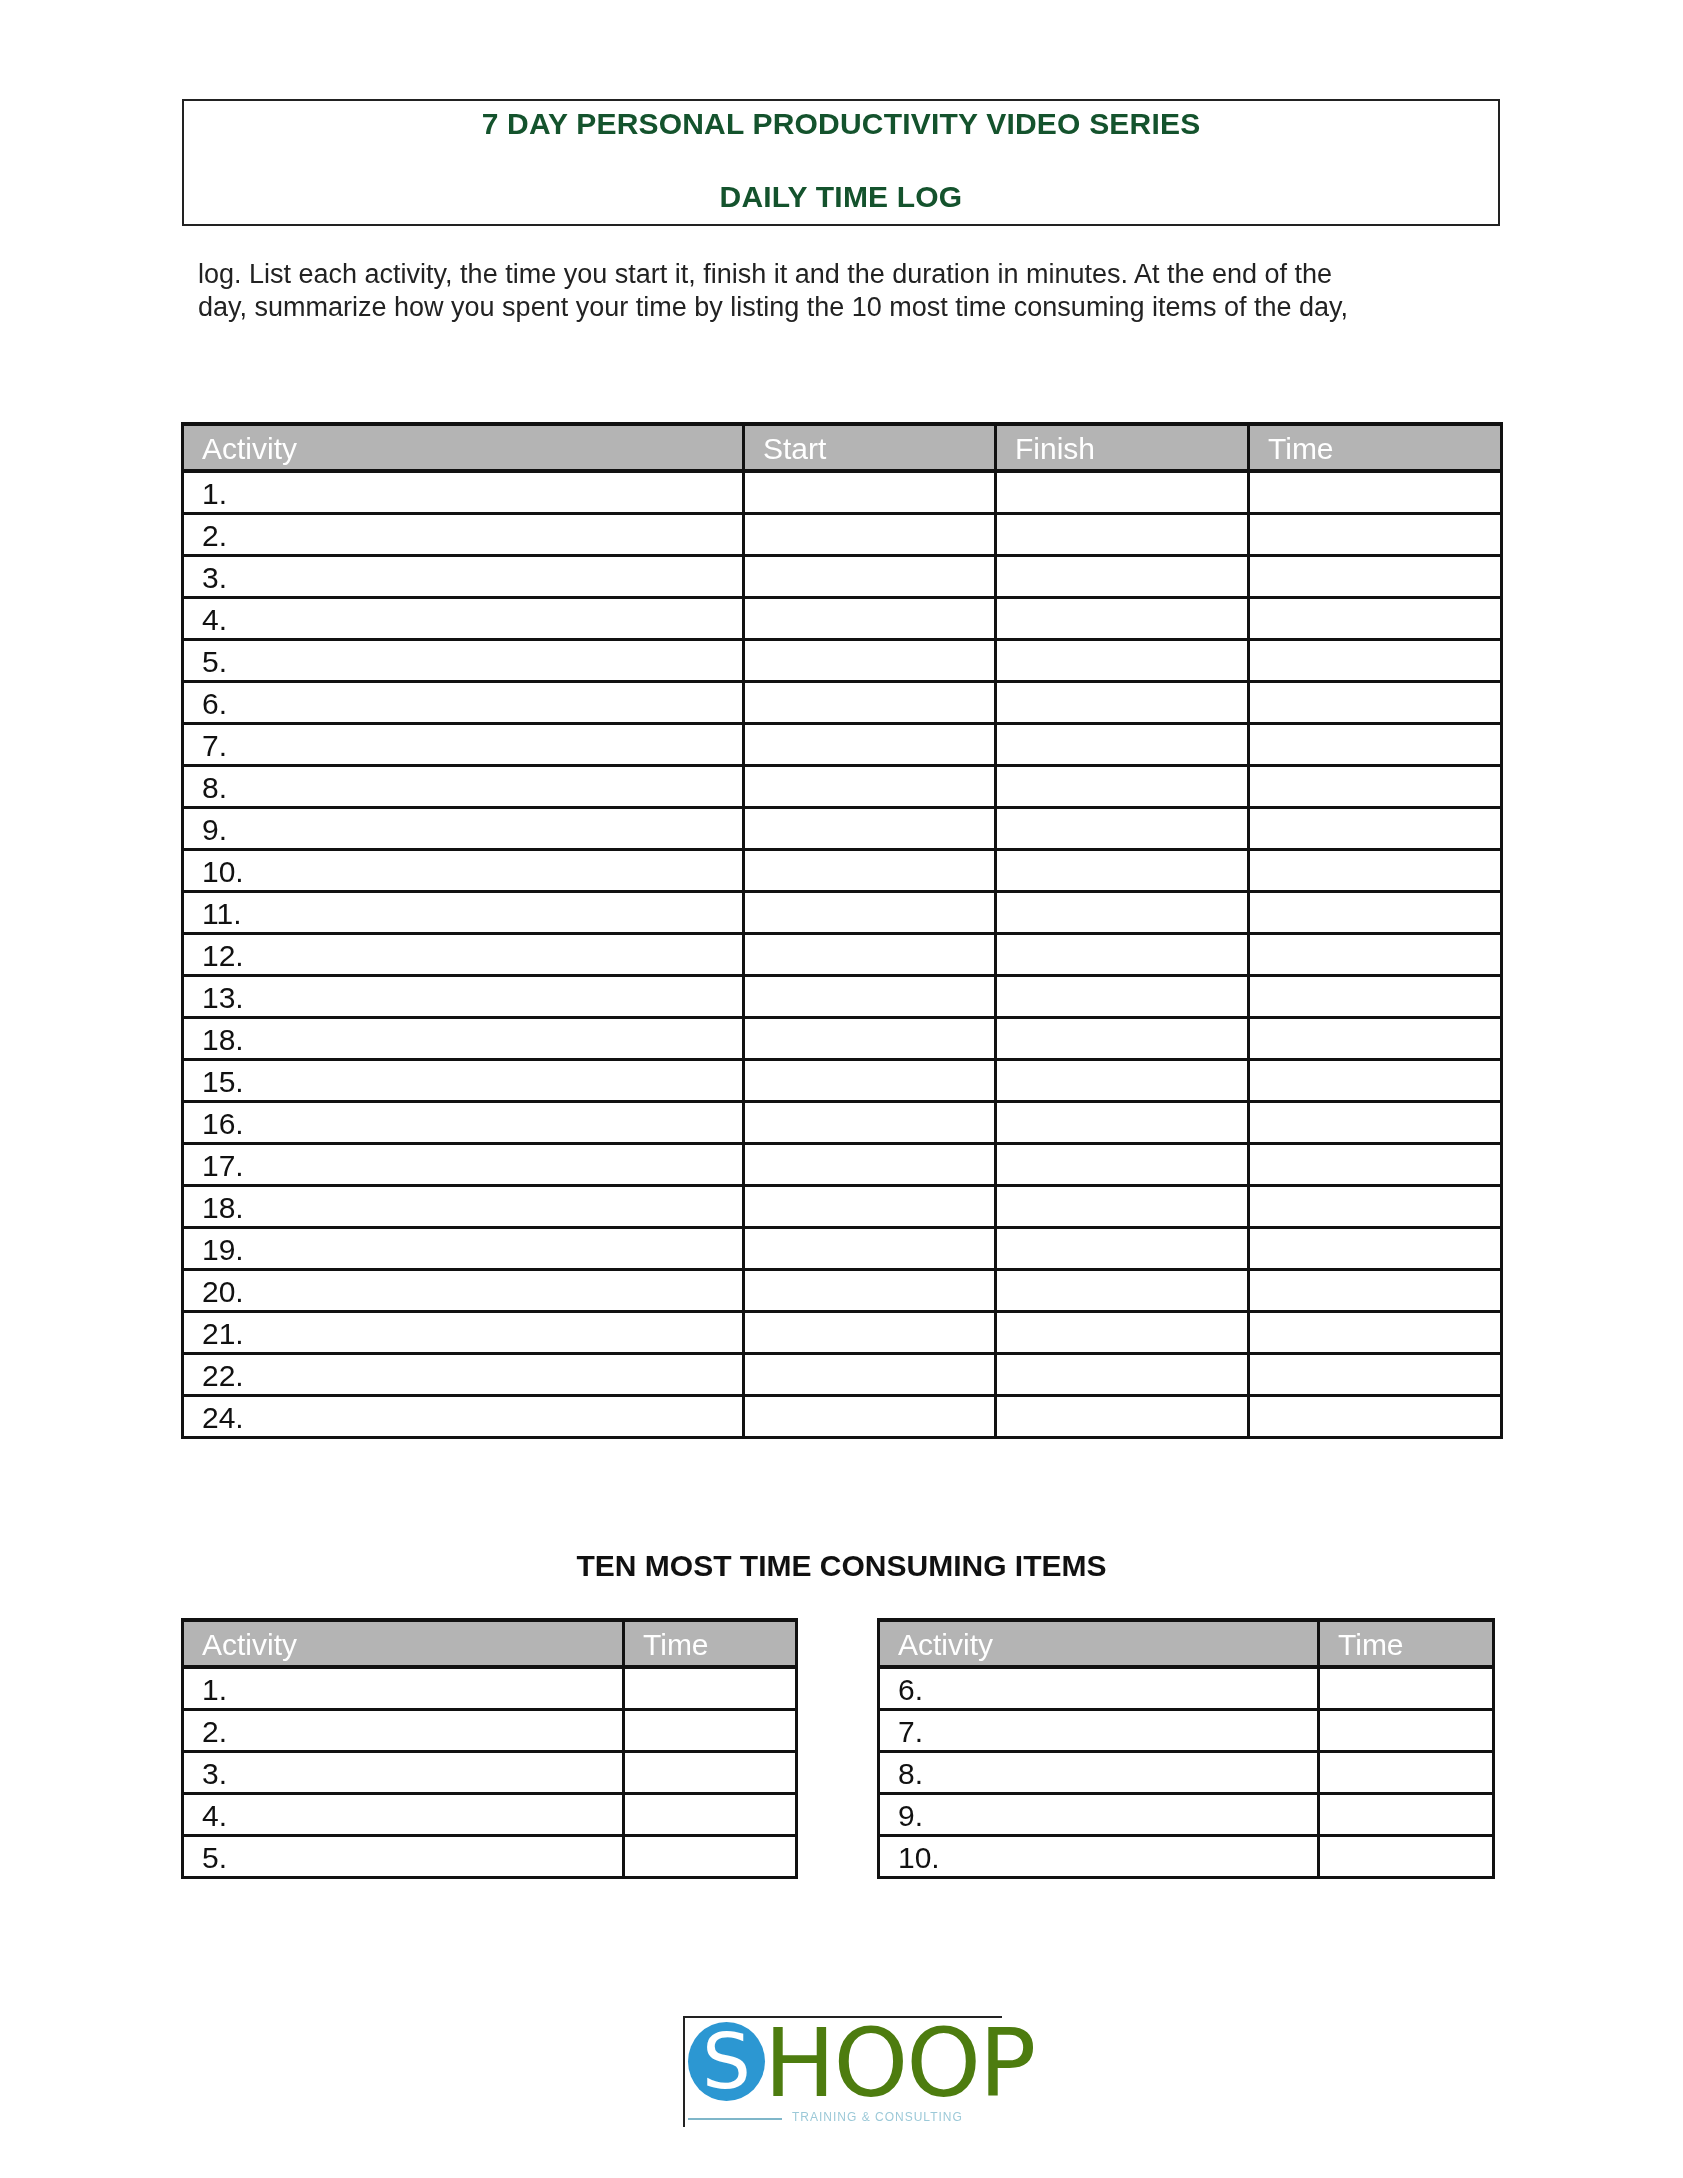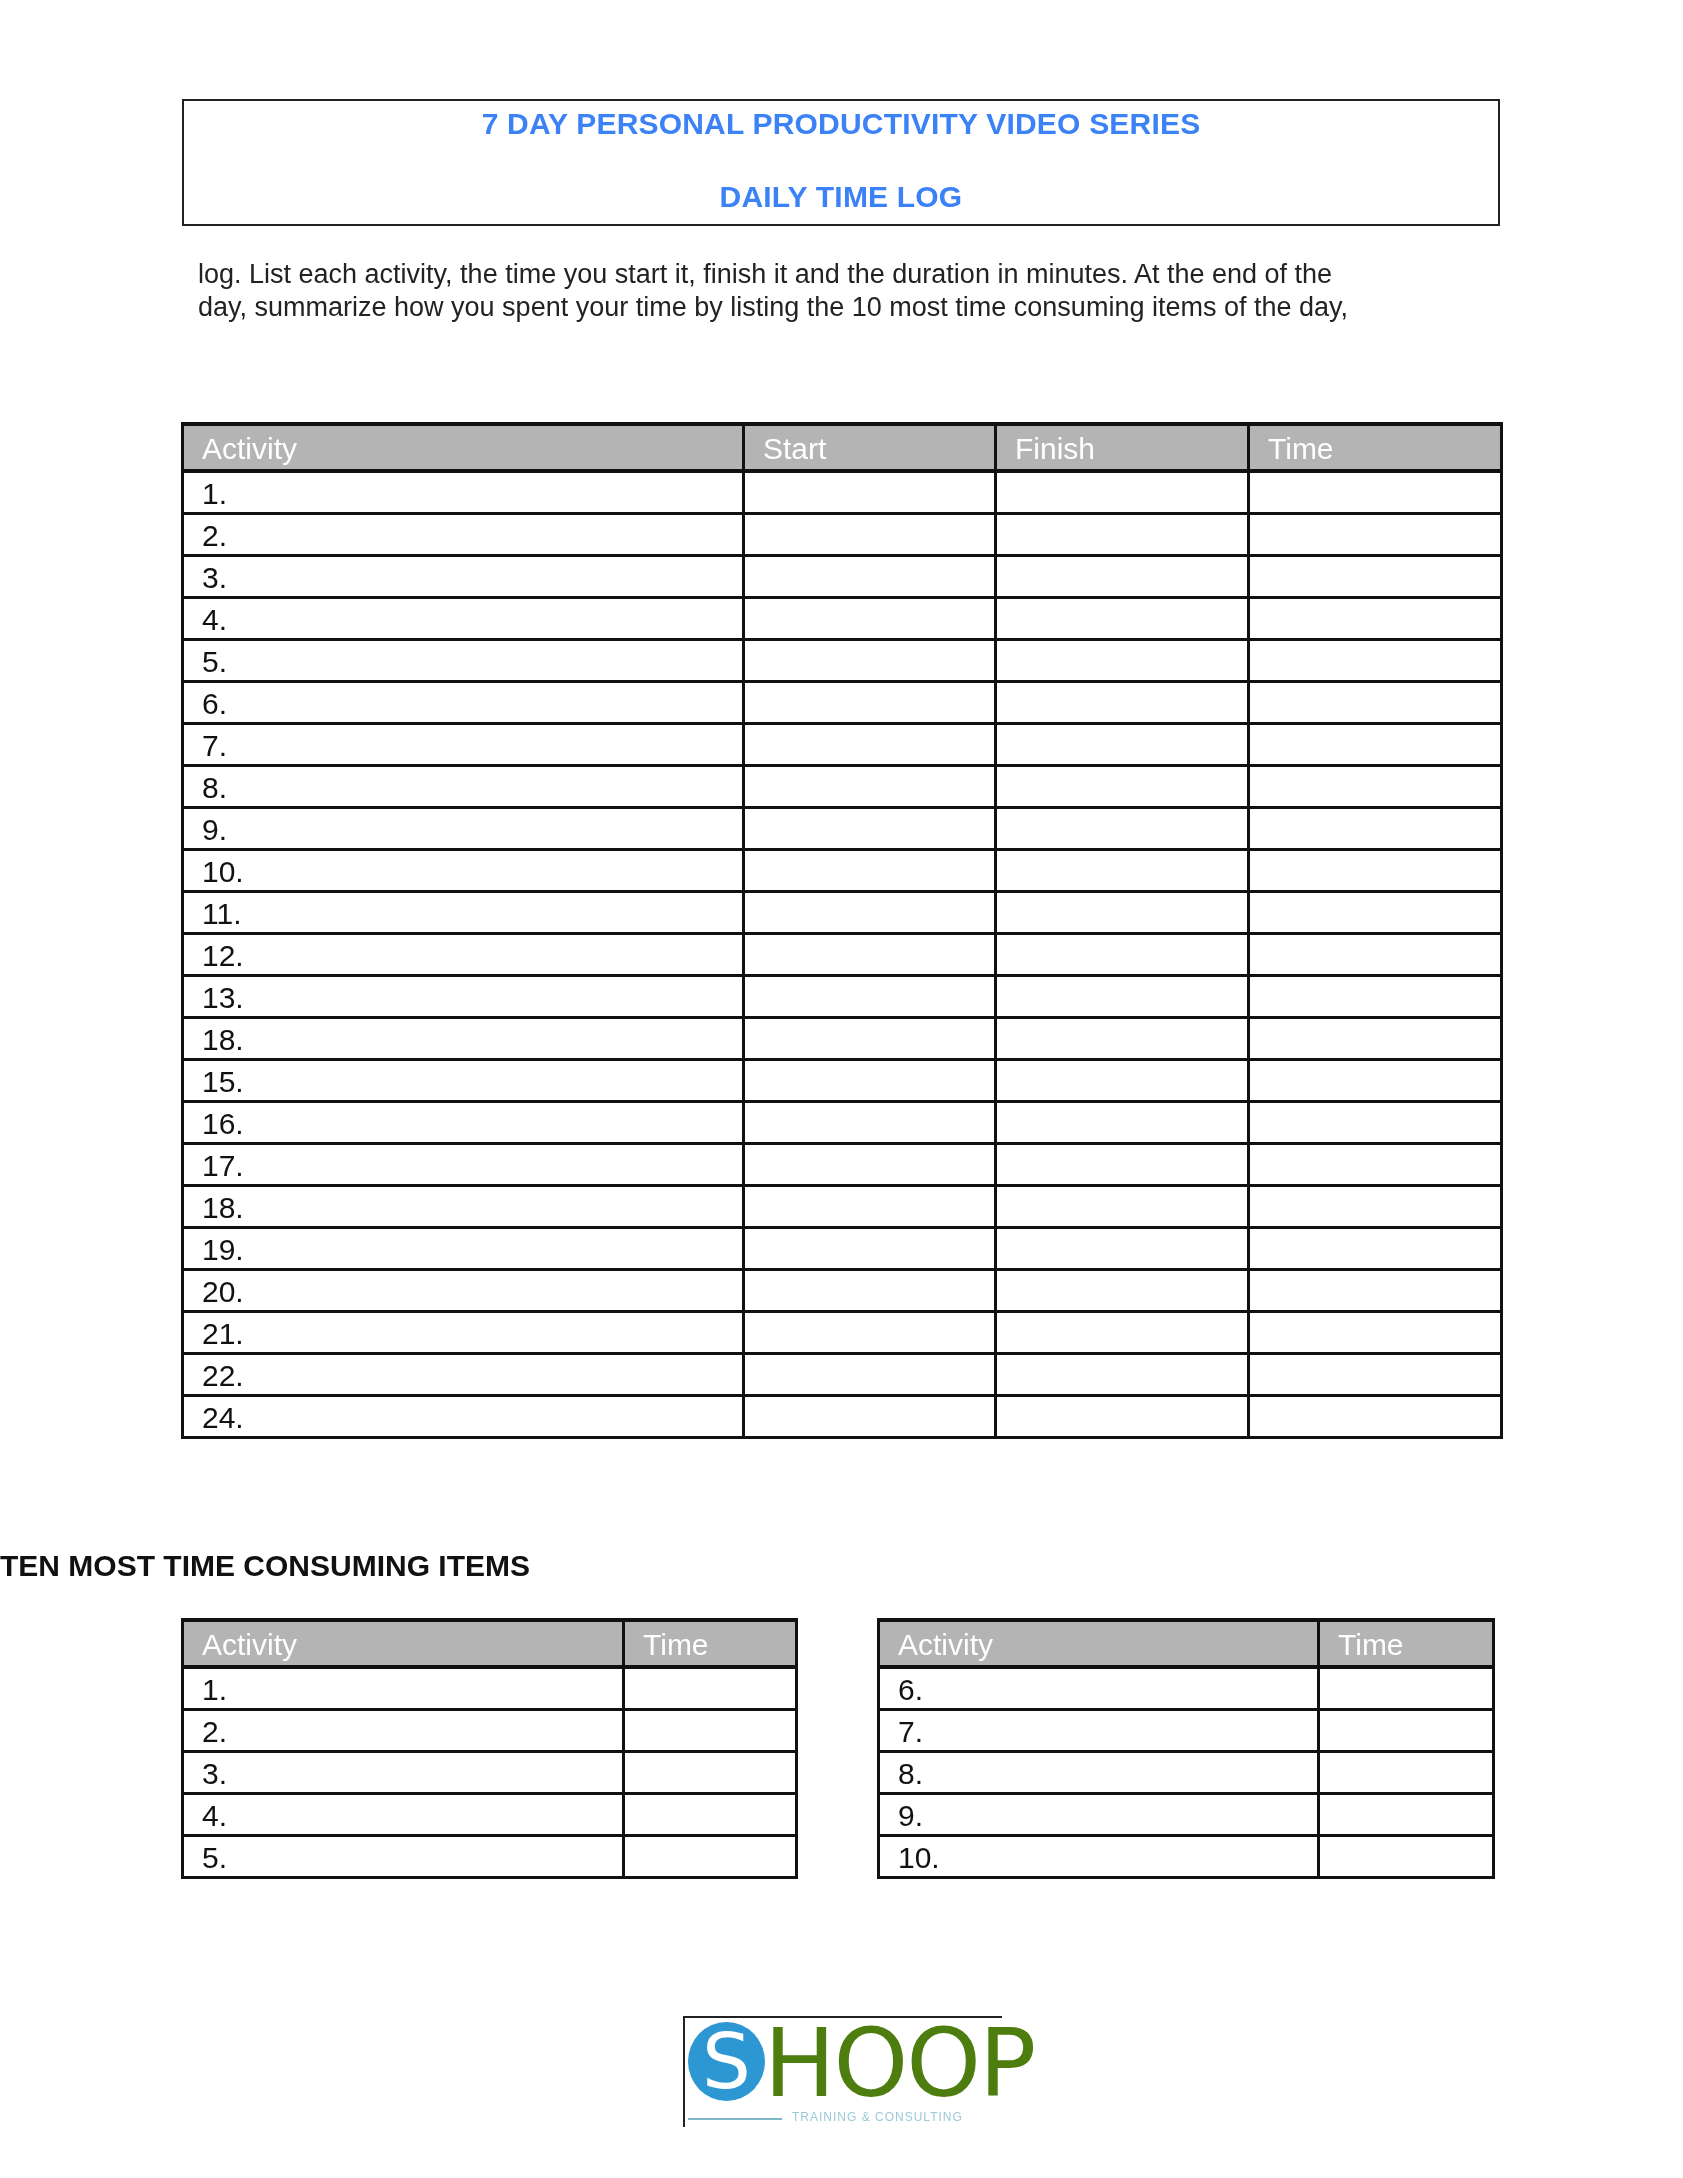--- a/index.html
+++ b/index.html
@@ -1,36 +1,36 @@
 <!DOCTYPE html>
 <html><head>
 <meta charset="utf-8">
 <style>
   html, body { margin: 0; padding: 0; background: #ffffff; }
   body { width: 1683px; height: 2178px; position: relative; overflow: hidden;
          font-family: "Liberation Sans", "DejaVu Sans", sans-serif; color: #111; }
   .title-box { position: absolute; left: 182px; top: 99px; width: 1318px; height: 127px;
                border: 2px solid #222; box-sizing: border-box; }
   .title-line { position: absolute; left: 0; right: 0; text-align: center; font-weight: bold;
-                font-size: 30px; letter-spacing: 0.2px; color: #3b82f6; }
+                font-size: 30px; letter-spacing: 0.2px; color: #14532d; }
   .title-1 { top: 6px; }
   .title-2 { top: 79px; }
   .intro { position: absolute; left: 198px; top: 258px; width: 1287px;
            font-size: 27px; line-height: 33px; color: #222; }
   .intro span { display: block; white-space: nowrap; }
   table.grid { position: absolute; border-collapse: collapse; table-layout: fixed; }
   table.grid th, table.grid td { border: 3px solid #111; padding: 0 0 0 18px; text-align: left;
         vertical-align: bottom; overflow: hidden; white-space: nowrap; }
   table.grid th { background: #b4b4b4; color: #ffffff; font-weight: normal; font-size: 30px;
         height: 43px; line-height: 40px; border-top-width: 4px; border-bottom-width: 4px; }
   table.grid td { height: 39px; font-size: 30px; line-height: 36px; color: #111; }
   #log-table { left: 181px; top: 422px; width: 1321px; }
   #top-left { left: 181px; top: 1618px; width: 614px; }
   #top-right { left: 877px; top: 1618px; width: 615px; }
-  .section-heading { position: absolute; left: 0; width: 1683px; top: 1549px; 
+  .section-heading { position: absolute; left: 0; width: 1683px; top: 1549px; text-align: center;
         font-weight: bold; font-size: 30px; color: #111; }
   .logo { position: absolute; left: 683px; top: 2016px; width: 327px; height: 119px; }
   .logo .frame-top { position: absolute; left: 2px; top: 0; width: 317px; height: 2px; background: #222; }
   .logo .frame-left { position: absolute; left: 0; top: 0; width: 2px; height: 111px; background: #222; }
   .logo .circle { position: absolute; left: 5px; top: 6px; width: 77px; height: 79px; border-radius: 50%;
         background: #2c97d2; color: #ffffff; font-size: 77px; line-height: 79px; text-align: center;
         font-family: "DejaVu Sans", sans-serif; }
   .logo .word { position: absolute; left: 81px; top: 0px; font-size: 95px; line-height: 95px;
         color: #4d7c0f; letter-spacing: -2px; font-family: "DejaVu Sans", sans-serif; }
   .logo .rule { position: absolute; left: 5px; top: 102px; width: 94px; height: 2px; background: #7fb6c9; }

